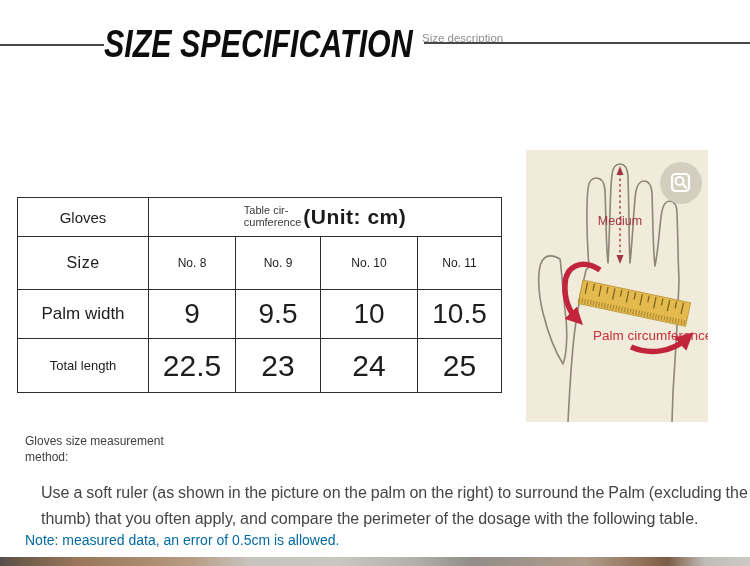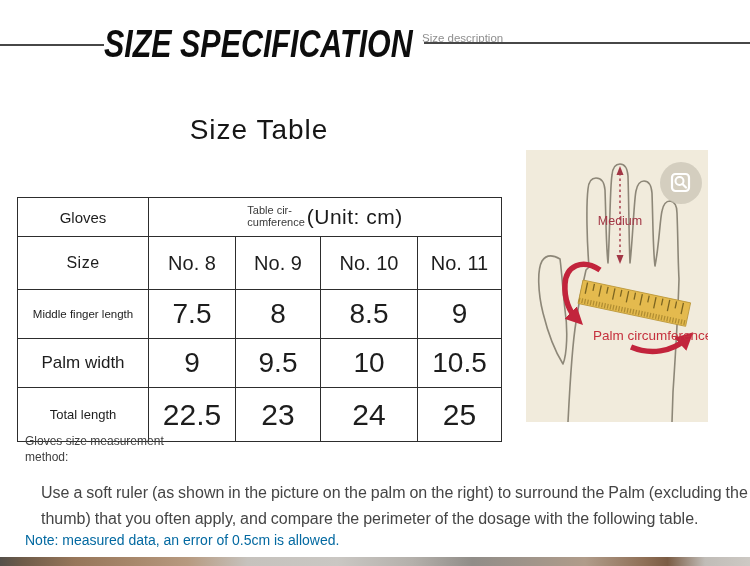--- a/index.html
+++ b/index.html
@@ -32,23 +32,23 @@
     padding:0;color:#1d1d1d;overflow:hidden;
   }
   .r-head td{height:38px;}
   .r-size td{height:52px;}
   .r-finger td{height:48px;}
   .r-palm td{height:48px;}
   .r-total td{height:53px;}
   .corner{font-size:15px;color:#2c2c2c;}
   .unit-wrap{display:flex;align-items:center;justify-content:center;gap:2px;}
   .palm-small{font-size:11px;line-height:1.08;color:#3a3a3a;text-align:left;}
-  .unit-big{font-size:21px;color:#1b1b1b;letter-spacing:0.5px;}
+  .unit-big{font-size:21px;color:#1b1b1b;letter-spacing:0.5px;font-weight:bold;}
   .r-size .lbl{font-size:16px;letter-spacing:0.5px;}
-  .r-size .val{font-size:20px;}
+  .r-size .val{font-size:12px;}
   .r-finger .lbl{font-size:11.5px;}
   .r-palm .lbl{font-size:17px;}
   .r-total .lbl{font-size:13px;}
   .val-big{font-size:28px;color:#141414;}
   .r-total .val-big{font-size:30px;}
   
   .hand{position:absolute;left:526px;top:150px;width:200px;height:272px;}
   .hand svg{display:block;}
   .hand text{font-family:"Liberation Sans","DejaVu Sans",sans-serif;}
   .medium-text{font-size:12.5px;}
@@ -80,21 +80,20 @@
 </head>
 <body>
 
 <div class="page">
 
   <div class="rule rule-left"></div>
   <h1 class="title">SIZE SPECIFICATION</h1>
   <div class="subtitle">Size description</div>
   <div class="rule rule-right"></div>
 
-  <h2 class="table-heading">Size Table</h2>
 
   <table class="size-table">
     <colgroup>
       <col style="width:131px">
         <col style="width:87px">
         <col style="width:85px">
         <col style="width:97px">
         <col style="width:84px">
     </colgroup>
     <tbody>
@@ -106,27 +105,20 @@
             <span class="unit-big">(Unit: cm)</span>
           </div>
         </td>
       </tr>
       <tr class="r-size">
         <td class="lbl">Size</td>
         <td class="val">No. 8</td>
         <td class="val">No. 9</td>
         <td class="val">No. 10</td>
         <td class="val">No. 11</td>
-      </tr>
-      <tr class="r-finger">
-        <td class="lbl">Middle finger length</td>
-        <td class="val-big">7.5</td>
-        <td class="val-big">8</td>
-        <td class="val-big">8.5</td>
-        <td class="val-big">9</td>
       </tr>
       <tr class="r-palm">
         <td class="lbl">Palm width</td>
         <td class="val-big">9</td>
         <td class="val-big">9.5</td>
         <td class="val-big">10</td>
         <td class="val-big">10.5</td>
       </tr>
       <tr class="r-total">
         <td class="lbl">Total length</td>

